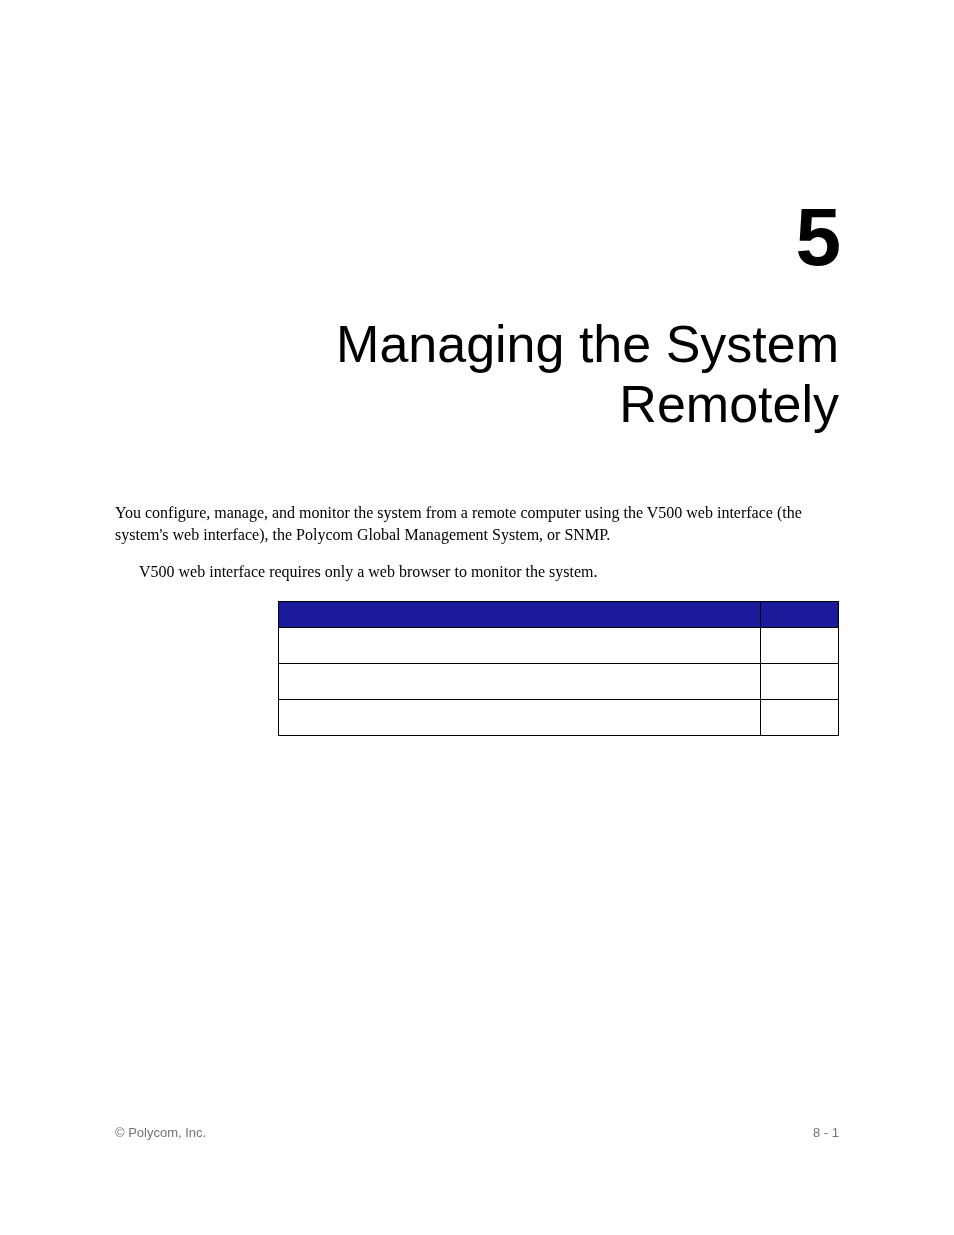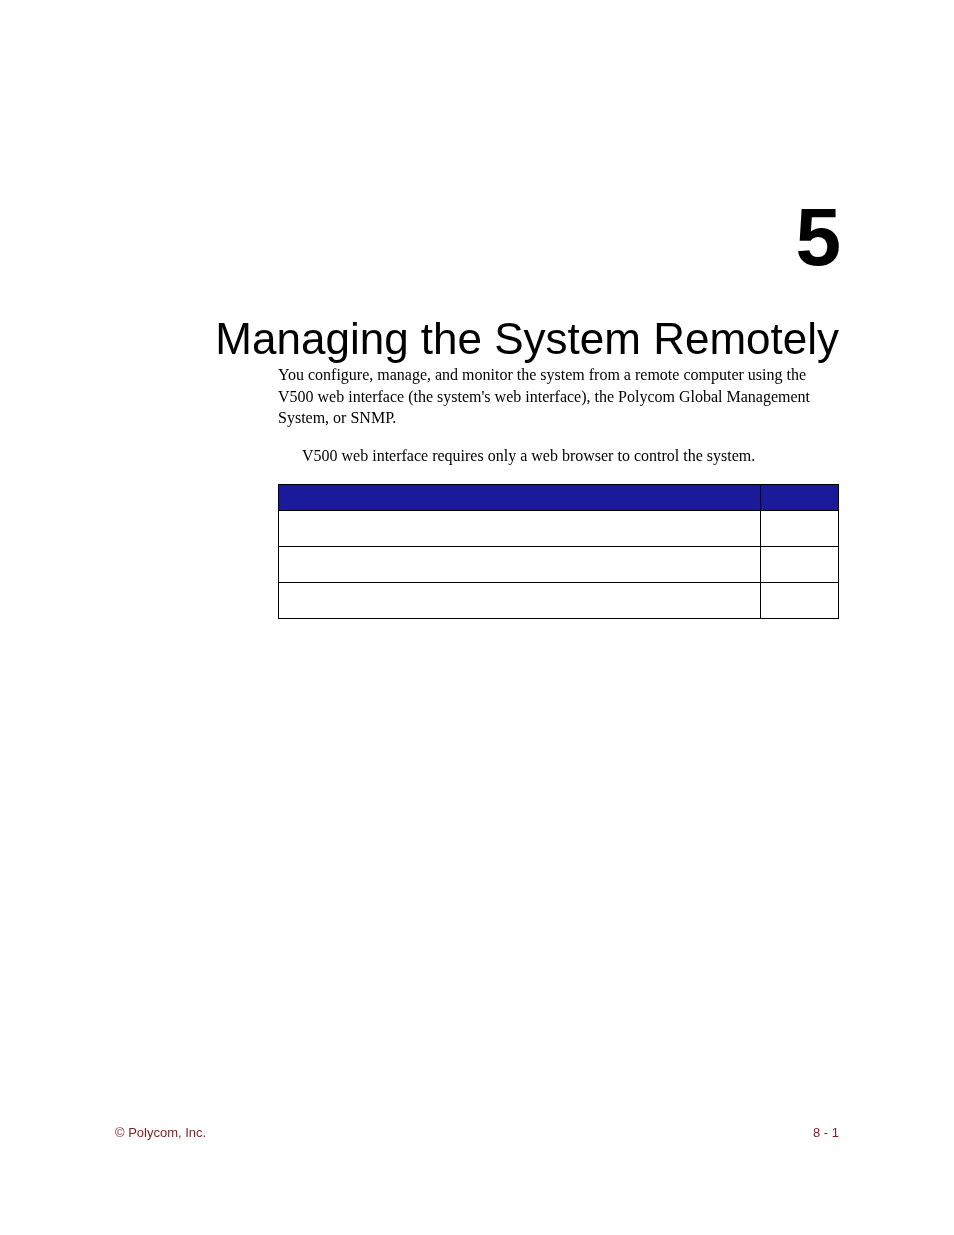--- a/index.html
+++ b/index.html
@@ -23,27 +23,27 @@
       font-weight: 900;
       font-size: 82px;
       text-align: right;
       color: #000;
       margin-bottom: 30px;
       letter-spacing: -2px;
     }
     .chapter-title {
       font-family: 'Helvetica Neue', Arial, sans-serif;
       font-weight: 300;
-      font-size: 44px;
+      font-size: 52px;
       text-align: right;
       color: #000;
+      margin-bottom: 68px;
       letter-spacing: 0px;
     }
     .body-text {
-      margin-left: 163px;
       font-size: 16px;
       line-height: 1.35;
       color: #000;
     }
     .para {
       margin-bottom: 16px;
     }
     .indent {
       margin-left: 24px;
       margin-bottom: 16px;
@@ -74,36 +74,36 @@
     .col-right {
       width: 78px;
     }
     .footer {
       position: absolute;
       bottom: 95px;
       left: 115px;
       right: 115px;
       font-family: Arial, sans-serif;
       font-size: 13px;
-      color: #7f1d1d;
+      color: #737373;
       display: flex;
       justify-content: space-between;
       text-align: right;
     }
   </style>
 </head>
 <body>
 
 <div class="page">
   <div class="chapter-number">5</div>
   <div class="chapter-title">Managing the System Remotely</div>
 
   <div class="body-text">
     <p class="para">You configure, manage, and monitor the system from a remote computer using the V500 web interface (the system's web interface), the Polycom Global Management System, or SNMP.</p>
-    <p class="indent">V500 web interface requires only a web browser to control the system.</p>
+    <p class="indent">V500 web interface requires only a web browser to monitor the system.</p>
   </div>
 
   <div class="table-wrap">
     <table>
       <thead>
         <tr>
           <th></th>
           <th class="col-right"></th>
         </tr>
       </thead>

